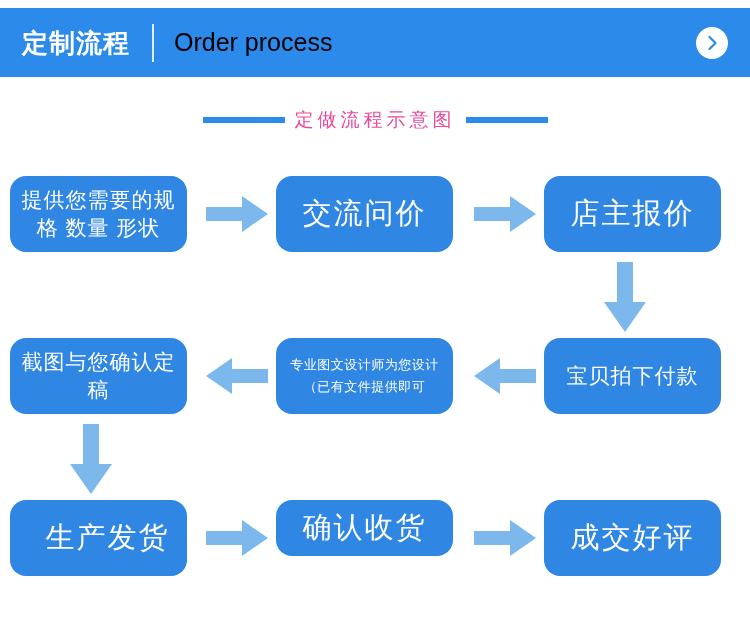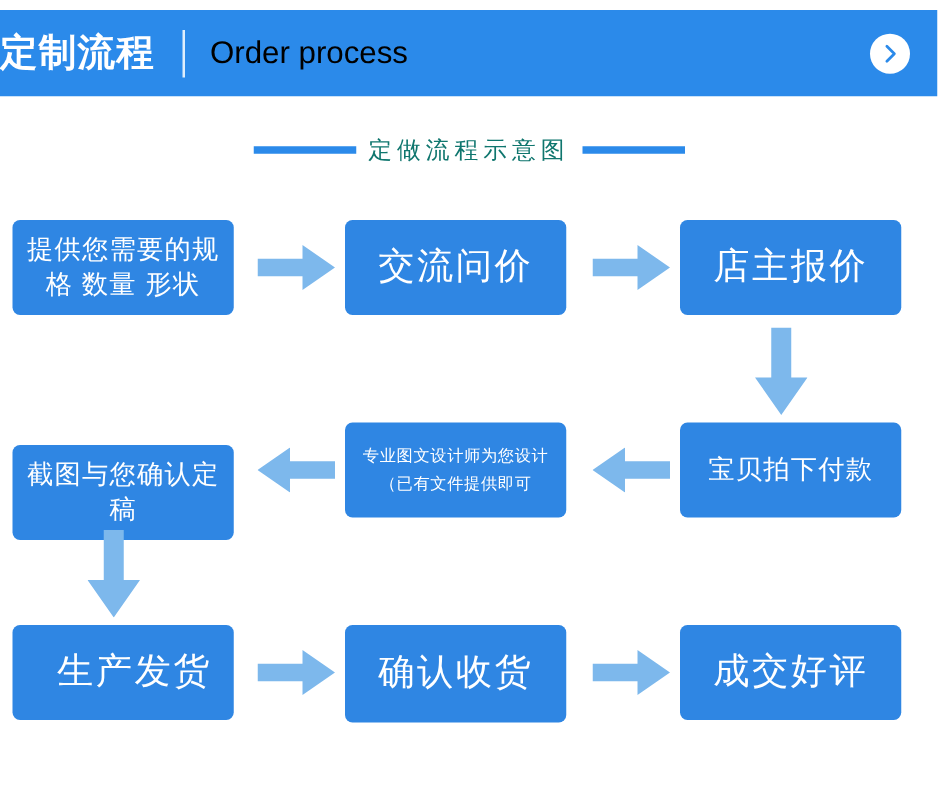--- a/index.html
+++ b/index.html
@@ -21,23 +21,24 @@
     left: 0;
     top: 8px;
     width: 750px;
     height: 69px;
     background: #2b8aea;
     display: flex;
     align-items: center;
   }
   .header-cn {
     color: #ffffff;
-    font-size: 30px;
+    font-size: 26px;
     font-weight: bold;
     letter-spacing: 1px;
+    margin-left: 22px;
     line-height: 1;
   }
   .header-divider {
     width: 2px;
     height: 38px;
     background: #ffffff;
     opacity: .85;
     margin: 0 20px 0 22px;
   }
   .header-en {
@@ -75,21 +76,21 @@
     justify-content: center;
     gap: 10px;
   }
   .title-rule {
     width: 82px;
     height: 6px;
     background: #2b8aea;
   }
   .title-cn {
     font-size: 19px;
-    color: #0f766e;
+    color: #ec4899;
     letter-spacing: 4px;
     font-weight: normal;
     white-space: nowrap;
   }
   .title-en {
     margin-top: 12px;
     font-size: 13.5px;
     color: #4a4a4a;
     letter-spacing: 1.6px;
     font-weight: bold;
@@ -100,21 +101,21 @@
   .flow {
     position: absolute;
     left: 0;
     top: 0;
     width: 750px;
     height: 632px;
   }
   .node {
     position: absolute;
     background: #2f86e3;
-    border-radius: 6px;
+    border-radius: 16px;
     color: #ffffff;
     display: flex;
     align-items: center;
     justify-content: center;
     text-align: center;
     box-sizing: border-box;
     line-height: 1.35;
   }
   .node.big {
     font-size: 29px;
@@ -132,24 +133,24 @@
     line-height: 1.7;
   }
 
   
   #node-1 { left: 10px;  top: 176px; width: 177px; height: 76px; }
   #node-2 { left: 276px; top: 176px; width: 177px; height: 76px; }
   #node-3 { left: 544px; top: 176px; width: 177px; height: 76px; }
   
   #node-4 { left: 544px; top: 338px; width: 177px; height: 76px; }
   #node-5 { left: 276px; top: 338px; width: 177px; height: 76px; }
-  #node-6 { left: 10px;  top: 356px; width: 177px; height: 76px; }
+  #node-6 { left: 10px;  top: 338px; width: 177px; height: 76px; }
   
   #node-7 { left: 10px;  top: 500px; width: 177px; height: 76px; padding-left: 18px; }
-  #node-8 { left: 276px; top: 500px; width: 177px; height: 78px; }
+  #node-8 { left: 276px; top: 500px; width: 177px; height: 56px; }
   #node-9 { left: 544px; top: 500px; width: 177px; height: 76px; }
 
   
   .arrow {
     position: absolute;
   }
   .arrow svg { display: block; }
 
   #arrow-r1a { left: 206px; top: 196px; }
   #arrow-r1b { left: 474px; top: 196px; }

